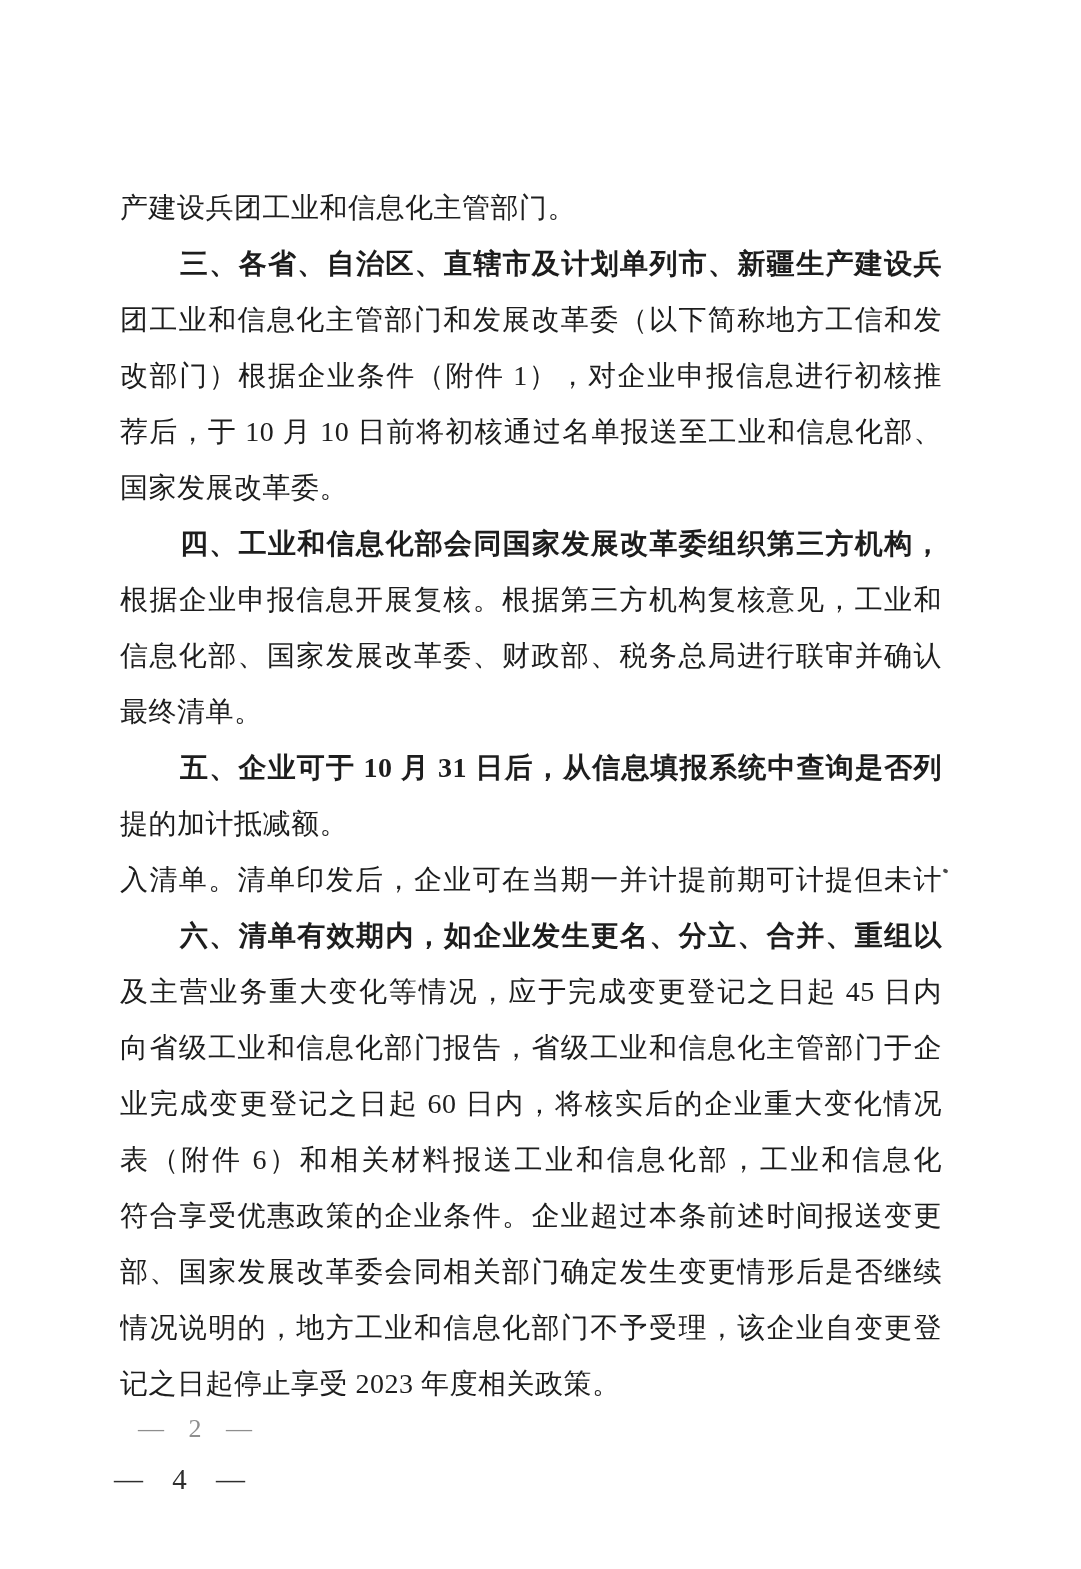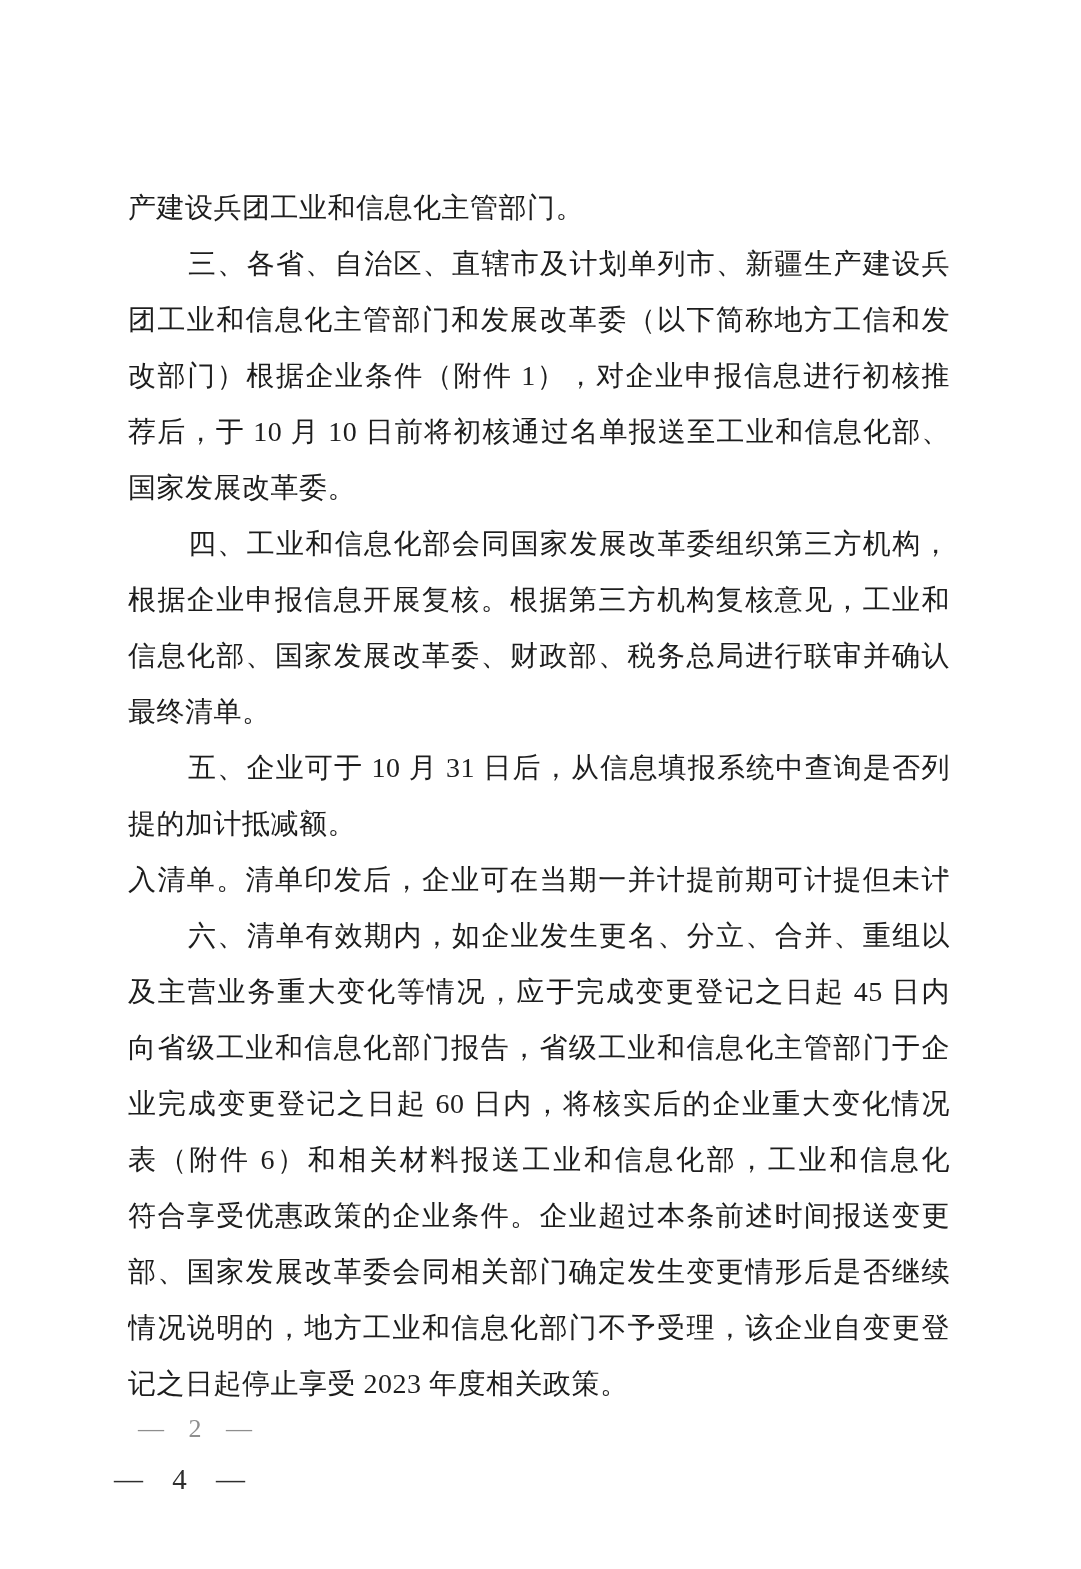--- a/index.html
+++ b/index.html
@@ -12,36 +12,37 @@
     width: 1081px;
     height: 1569px;
     margin: 0 auto;
     background: #ffffff;
     overflow: hidden;
     font-family: "Liberation Serif", "DejaVu Serif", serif;
     color: #1d1d1d;
   }
   .text-block {
     position: absolute;
-    left: 128px;
+    left: 120px;
     top: 180px;
     width: 822px;
   }
   .line {
     height: 56px;
     line-height: 56px;
     font-size: 28px;
     letter-spacing: 0.5px;
     text-align: justify;
     text-align-last: justify;
     text-justify: inter-character;
     overflow: hidden;
   }
   .line.indent {
     text-indent: 60px;
+    font-weight: bold;
   }
   .line.para-end {
     text-align: left;
     text-align-last: left;
   }
   .footer-num {
     position: absolute;
     line-height: 34px;
     white-space: nowrap;
   }

